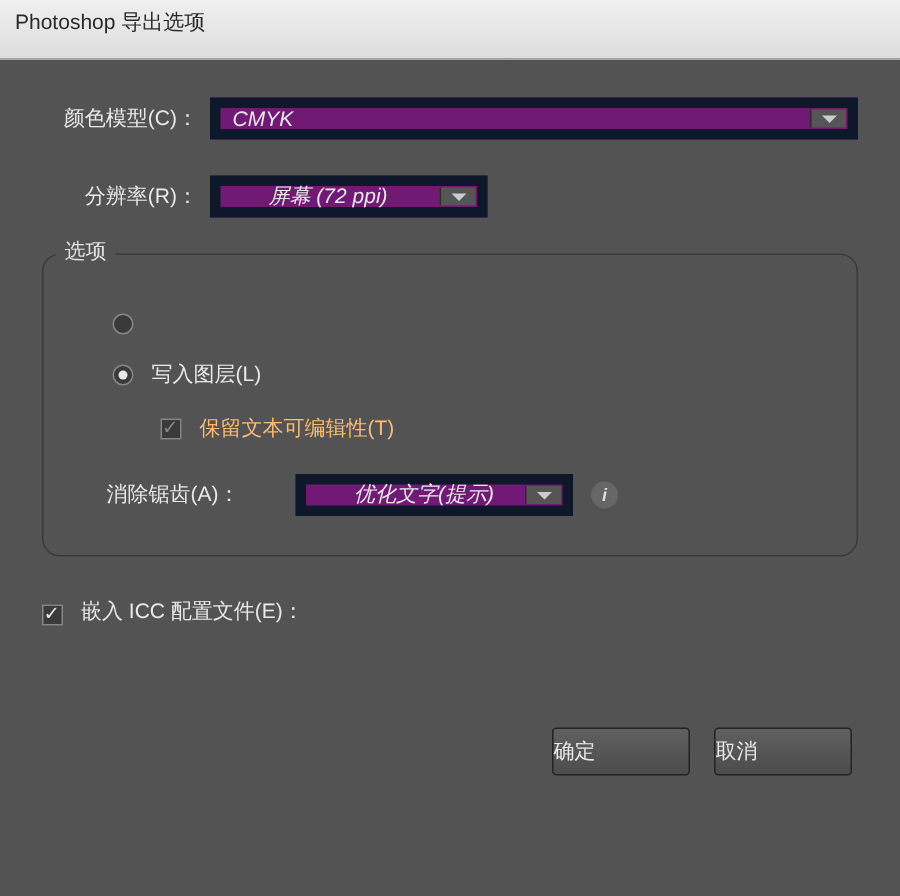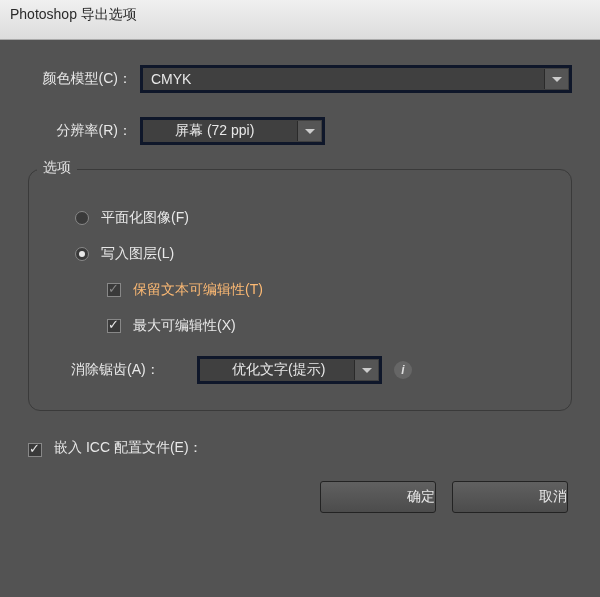--- a/index.html
+++ b/index.html
@@ -10,23 +10,23 @@
     }
     .titlebar {
       background: linear-gradient(#f0f0f0, #dcdcdc);
       color: #2a2a2a; padding: 6px 10px; font-size: 14px;
       border-bottom: 1px solid #aaa; height: 40px;
     }
     .content { padding: 25px 28px 14px 28px; }
     .row { display: flex; align-items: center; margin-bottom: 24px; }
     .label { min-width: 112px; text-align: right; padding-right: 8px; }
     .select {
-      flex: 1; background: #404040; border: 3px solid #0f172a;
+      flex: 1; background: #701a75; border: 7px solid #0f172a;
       height: 28px; display: flex; align-items: center; position: relative;
-      padding: 0 8px; color: #e8e8e8;
+      padding: 0 8px; color: #e8e8e8; font-style: italic;
     }
     .select.small { flex: 0 0 185px; padding-left: 32px; }
     .select .arrow {
       position: absolute; right: 1px; top: 1px; bottom: 1px; width: 24px;
       background: #555; display: flex; align-items: center; justify-content: center;
       border-left: 1px solid #2a2a2a;
     }
     .select .arrow::after {
       content: ""; width: 0; height: 0;
       border-left: 5px solid transparent; border-right: 5px solid transparent;
@@ -63,24 +63,24 @@
     .inner-row { display: flex; align-items: center; padding: 12px 10px 4px 24px; }
     .inner-label { min-width: 126px; }
     .info {
       width: 18px; height: 18px; border-radius: 50%; background: #666;
       color: #ddd; display: flex; align-items: center; justify-content: center;
       font-size: 12px; margin-left: 12px; font-style: italic; font-weight: bold;
     }
     .embed-row { display: flex; align-items: flex-end; }
     .btnbar { display: flex; justify-content: flex-end; gap: 16px; padding-right: 4px; }
     .btn {
-      width: 116px; height: 32px; border: 1px solid #232323;
+      width: 92px; height: 32px; border: 1px solid #232323;
       background: linear-gradient(#606060, #4c4c4c);
-      color: #e8e8e8; display: flex; align-items: center; justify-content: flex-end;
-      border-radius: 3px; cursor: pointer;
+      color: #e8e8e8; display: flex; align-items: center; justify-content: flex-start;
+      border-radius: 3px; cursor: pointer; margin-top: 44px;
     }
   </style>
 </head>
 <body>
 
 <div class="titlebar">
   <span>Photoshop 导出选项</span>
 </div>
 
 <div class="content">
@@ -99,37 +99,32 @@
       <span>屏幕 (72 ppi)</span>
       <span class="arrow"></span>
     </div>
   </div>
 
   <div class="fieldset">
     <span class="legend">选项</span>
 
     <div class="opt">
       <span class="radio"></span>
-      <span>平面化图像(F)</span>
     </div>
 
     <div class="opt">
       <span class="radio checked"></span>
       <span>写入图层(L)</span>
     </div>
 
     <div class="opt sub">
       <span class="check checked disabled"></span>
       <span class="disabled-text">保留文本可编辑性(T)</span>
     </div>
 
-    <div class="opt sub">
-      <span class="check checked"></span>
-      <span>最大可编辑性(X)</span>
-    </div>
 
     <div class="inner-row">
       <span class="inner-label">消除锯齿(A)：</span>
       <div class="select small">
         <span>优化文字(提示)</span>
         <span class="arrow"></span>
       </div>
       <span class="info">i</span>
     </div>
   </div>

